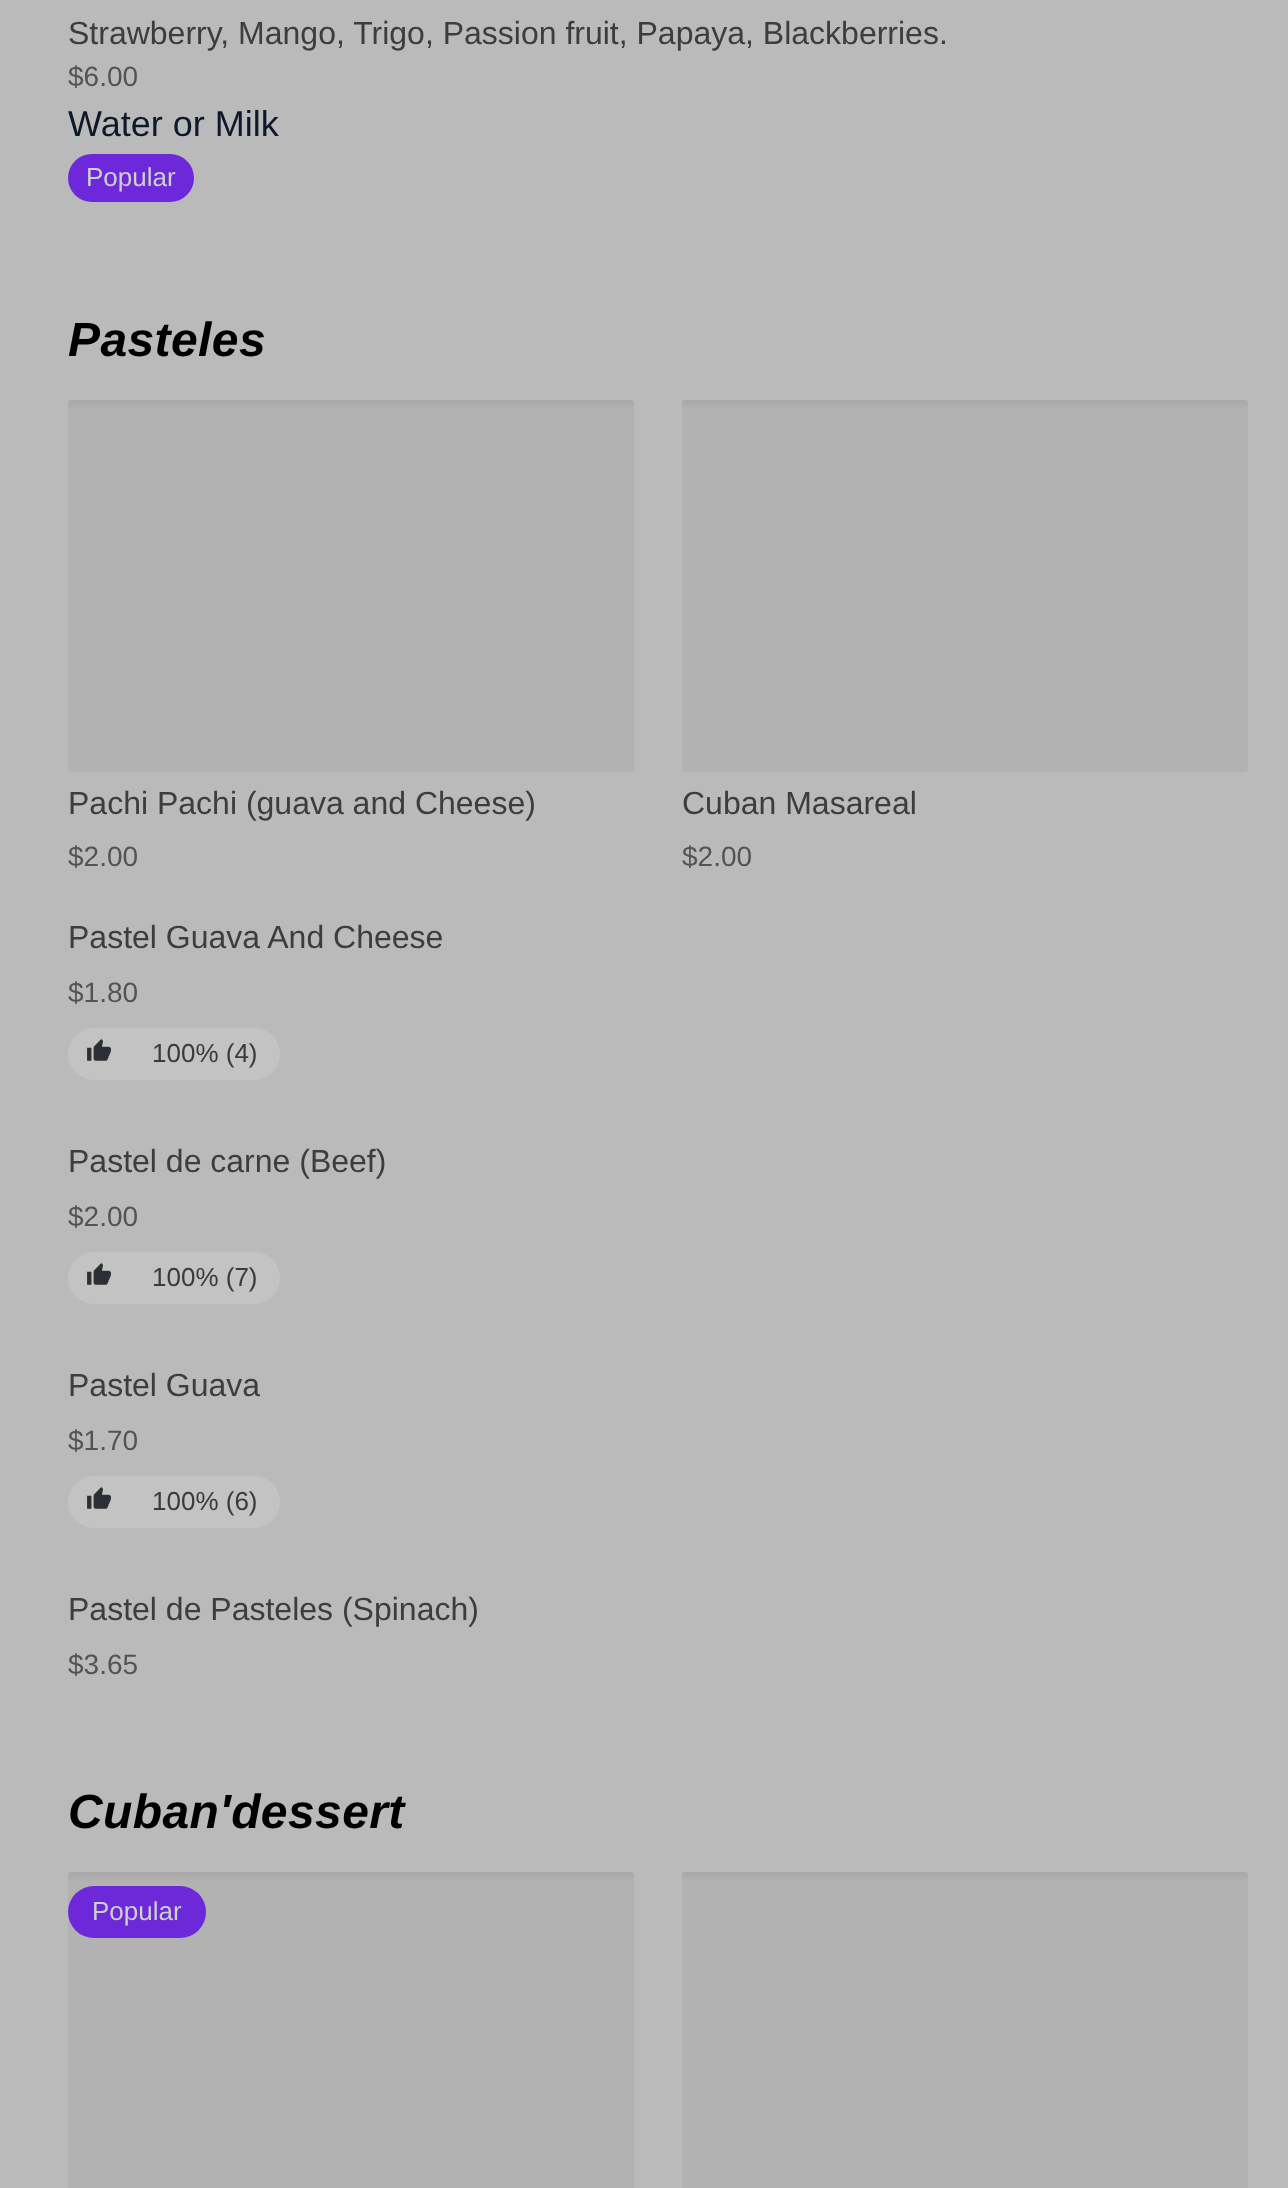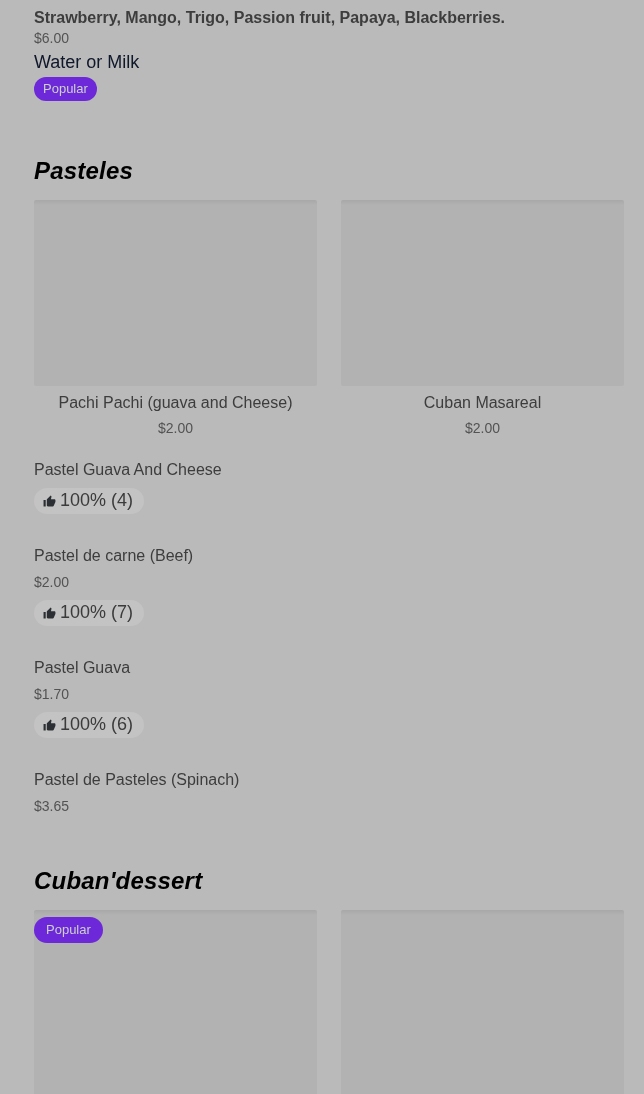--- a/index.html
+++ b/index.html
@@ -5,21 +5,21 @@
   * { box-sizing: border-box; margin: 0; padding: 0; }
   html, body { width: 644px; height: 1094px; }
   body {
     font-family: "Liberation Sans", "DejaVu Sans", sans-serif;
     background: #bababa;
     overflow: hidden;
   }
   .page { padding: 8px 20px 0 34px; }
 
   
-  .hero-title { font-size: 16px; line-height: 19px; font-weight: 700; color: #3d3d3d; }
+  .hero-title { font-size: 16px; line-height: 19px; font-weight: 400; color: #3d3d3d; }
   .hero-price { margin-top: 3px; font-size: 14px; line-height: 16px; color: #535353; }
   .hero-note  { margin-top: 8px; font-size: 18px; line-height: 16px; color: #0f172a; }
 
   .badge-green {
     display: inline-block;
     margin-top: 7px;
     background: #6d28d9;
     color: #ccd1cc;
     font-size: 13px;
     line-height: 13px;
@@ -31,21 +31,21 @@
     font-size: 24px;
     line-height: 28px;
     font-weight: 700;
     color: #000000;
     letter-spacing: 0.2px;
     font-style: italic;
   }
   .section-pasteles .section-title { margin-top: 56px; }
   .section-dessert  .section-title { margin-top: 52px; }
 
-  .carousel { display: flex; gap: 24px; margin-top: 15px; text-align: center; }
+  .carousel { display: flex; gap: 24px; margin-top: 15px; }
   .card { width: 283px; flex: 0 0 283px; }
   .card-image {
     position: relative;
     width: 283px; height: 186px;
     background: linear-gradient(180deg, #a8a8a8 0px, #b2b2b2 5px, #b2b2b2 100%);
     border-radius: 2px;
   }
   .card-image .badge-green {
     position: absolute;
     top: 7px; left: 0;
@@ -56,27 +56,27 @@
   .card-name  { margin-top: 8px; font-size: 16px; line-height: 18px; font-weight: 500; color: #3d3d3d; }
   .card-price { margin-top: 8px; font-size: 14px; line-height: 16px; color: #535353; }
 
   .menu-item { margin-top: 32px; cursor: pointer; }
   .menu-item.first { margin-top: 24px; }
   .item-name  { font-size: 16px; line-height: 19px; font-weight: 500; color: #3d3d3d; }
   .item-price { margin-top: 9px; font-size: 14px; line-height: 17px; color: #535353; }
 
   .rating-pill {
     display: inline-flex;
-    align-items: flex-end;
-    gap: 4px;
+    align-items: flex-start;
+    gap: 20px;
     margin-top: 9px;
     background: #c3c3c3;
     border-radius: 13px;
     padding: 5px 11px 6px 9px;
-    font-size: 18px;
+    font-size: 13px;
     line-height: 15px;
     color: #3b3b3b;
   }
   .rating-pill svg { width: 13px; height: 13px; fill: #2c3034; flex: 0 0 auto; }
 </style>
 </head>
 <body>
 
 <div class="page">
 
@@ -100,20 +100,21 @@
       </div>
       <div class="card">
         <div class="card-image"></div>
         <div class="card-name">Cuban Masareal</div>
         <div class="card-price">$2.00</div>
       </div>
     </div>
 
     <div class="menu-item first">
       <div class="item-name">Pastel Guava And Cheese</div>
+      <div class="item-price">$1.80</div>
       <div>
         <span class="rating-pill">
           <svg viewBox="0 0 24 24" aria-hidden="true">
               <path d="M1 21h4V9H1v12zM23 10c0-1.1-.9-2-2-2h-6.31l.95-4.57.03-.32c0-.41-.17-.79-.44-1.06L14.17 1 7.59 7.59C7.22 7.95 7 8.45 7 9v10c0 1.1.9 2 2 2h9c.83 0 1.54-.5 1.84-1.22l3.02-7.05c.09-.23.14-.47.14-.73v-2z"></path>
             </svg>
           <span>100% (4)</span>
         </span>
       </div>
     </div>
 

